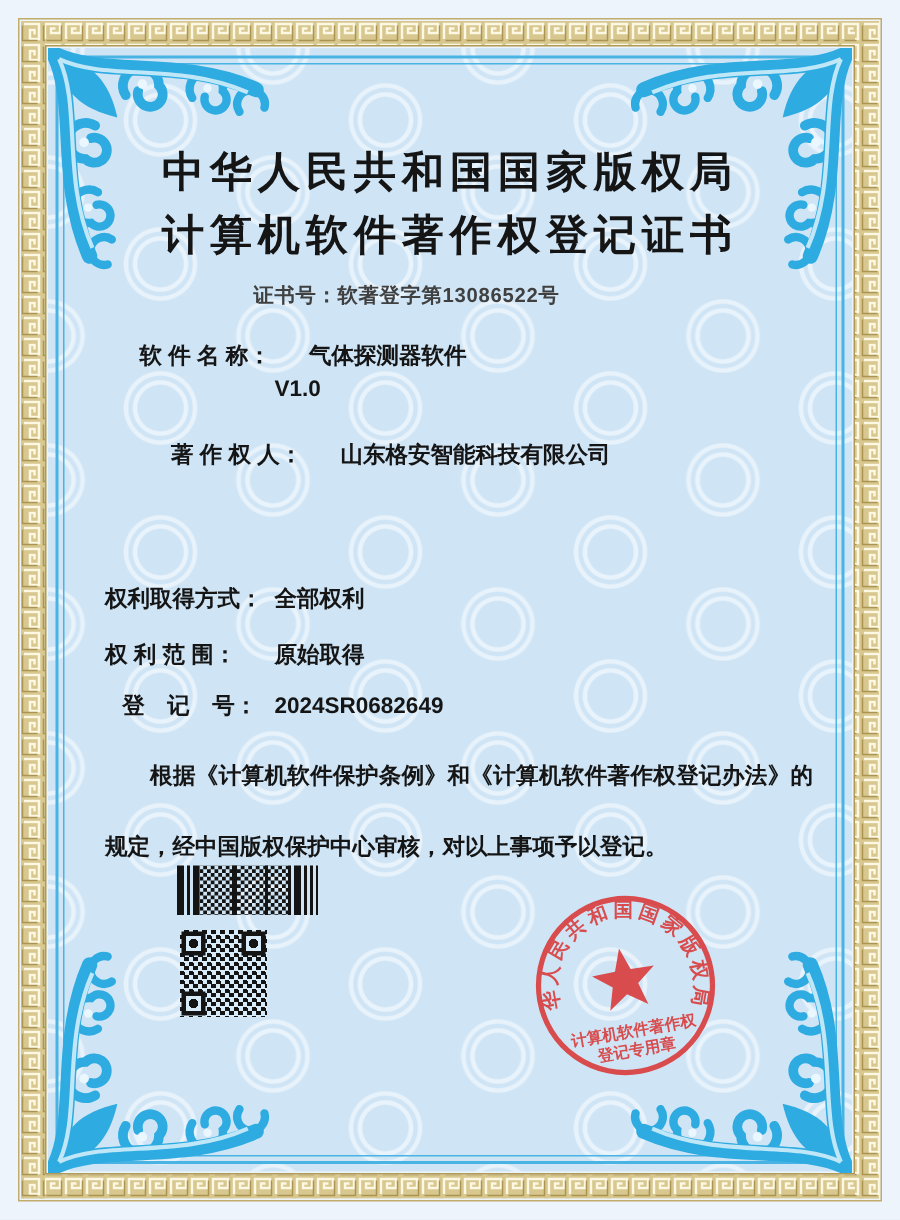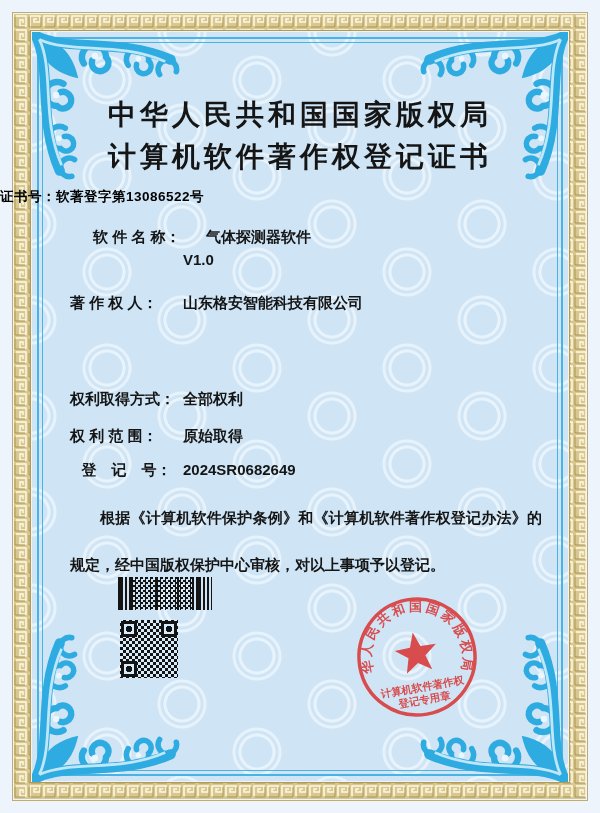--- a/index.html
+++ b/index.html
@@ -33,27 +33,27 @@
   .flourish.bl{bottom:31px; left:32px; transform:scaleY(-1);}
   .flourish.br{bottom:31px; right:32px; transform:scale(-1,-1);}
 
   .title1,.title2{
     position:absolute; left:0; width:600px; text-align:center;
     font-size:28px; font-weight:bold; color:#151515; letter-spacing:4px;
   }
   .title1{top:96px;}
   .title2{top:138px;}
   .cert-no{
-    position:absolute; top:188px; left:0; right:58px; text-align:left;
-    font-size:13.5px; font-weight:bold; color:#000000; letter-spacing:.5px;
+    position:absolute; top:188px; left:0; right:58px; text-align:center;
+    font-size:13.5px; font-weight:bold; color:#404040; letter-spacing:.5px;
   }
   .row{position:absolute; left:70px; font-size:15px; font-weight:bold; color:#151515;}
   .row .lab{display:inline-block; width:113px;}
   .row .val{display:inline-block;}
-  .r1{top:228px;margin-left:23px;} .rv{top:251px; left:183px;} .r2{top:294px;}
+  .r1{top:228px;margin-left:23px;} .rv{top:251px; left:183px;} .r2{top:294px;margin-left:44px;}
   .r3{top:390px;} .r4{top:427px;} .r5{top:461px;text-align:center;}
   .statement{
     position:absolute; top:494px; left:70px; width:472px; margin:0;
     font-size:15px; font-weight:bold; color:#151515; line-height:47px;
     text-indent:2em; text-align:justify;
   }
   
   .barcode{position:absolute; left:118px; top:577px; width:94px; height:33px; display:flex;}
   .bc-left{width:15px; height:100%;
     background:repeating-linear-gradient(90deg,#141414 0 5px,#cfe5f6 5px 7px,#141414 7px 9px,#cfe5f6 9px 11px);}

